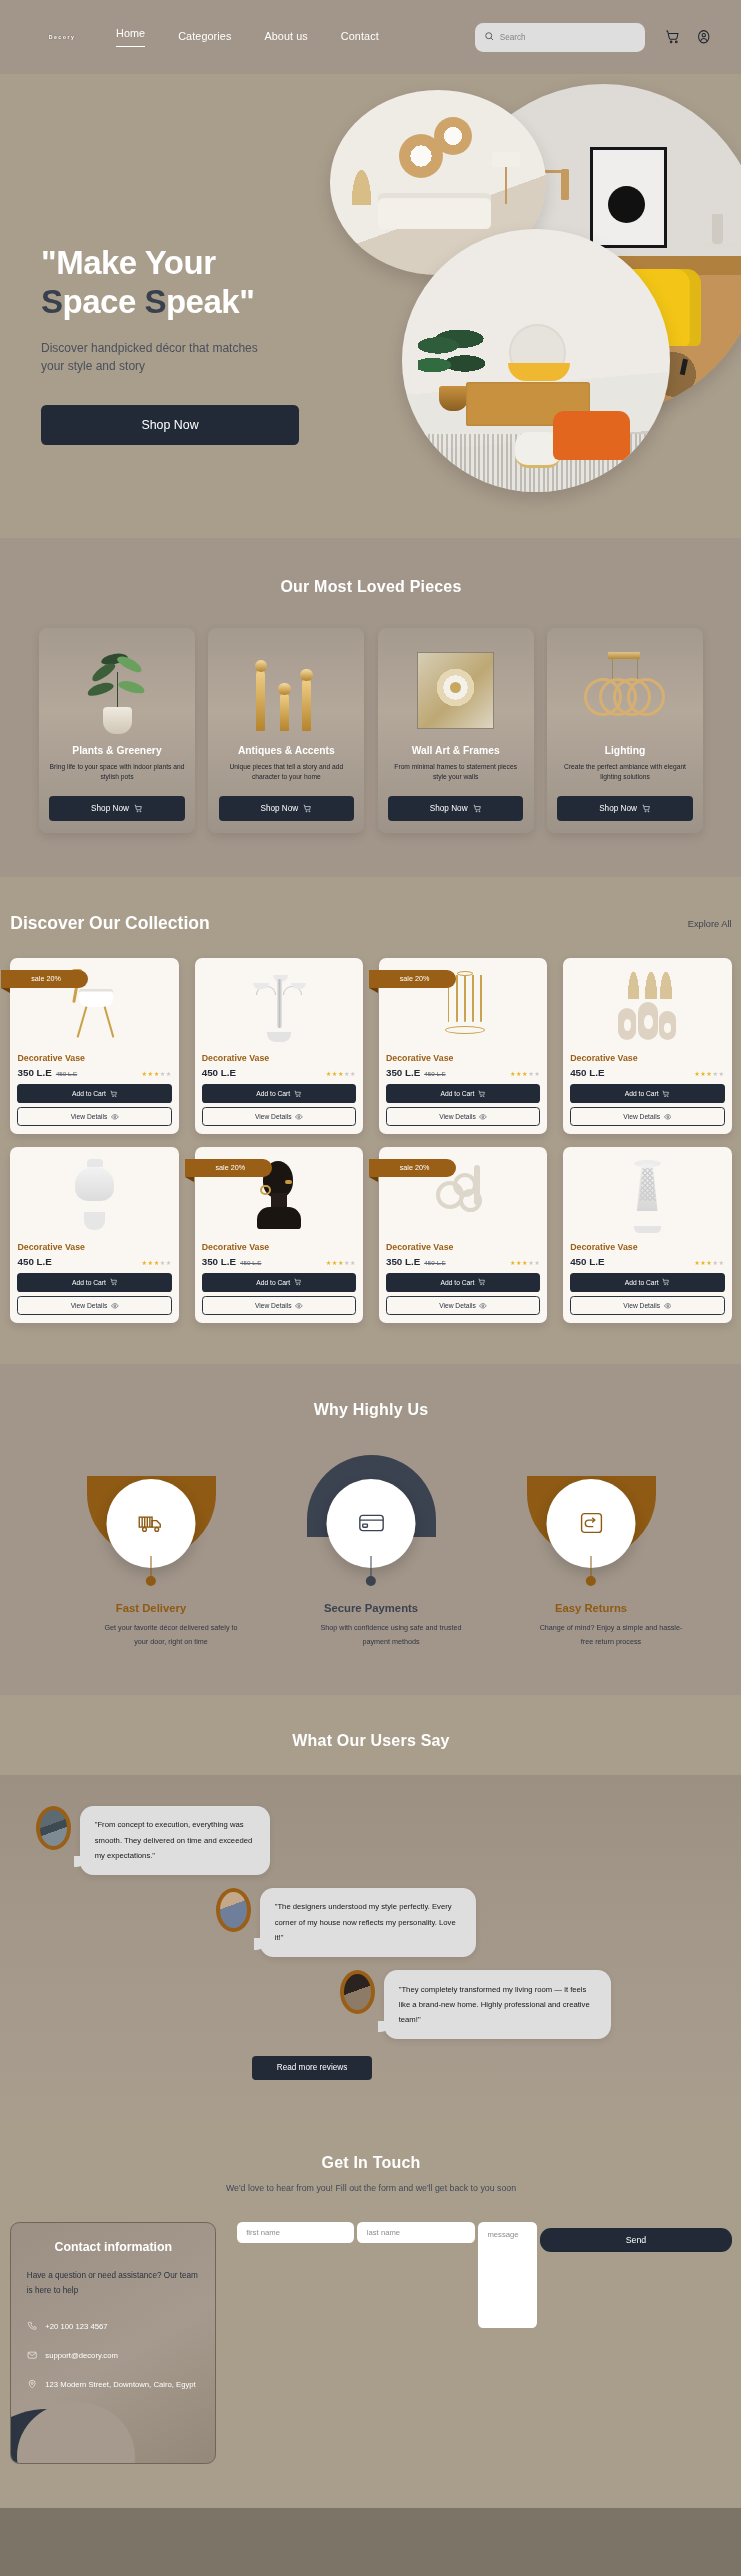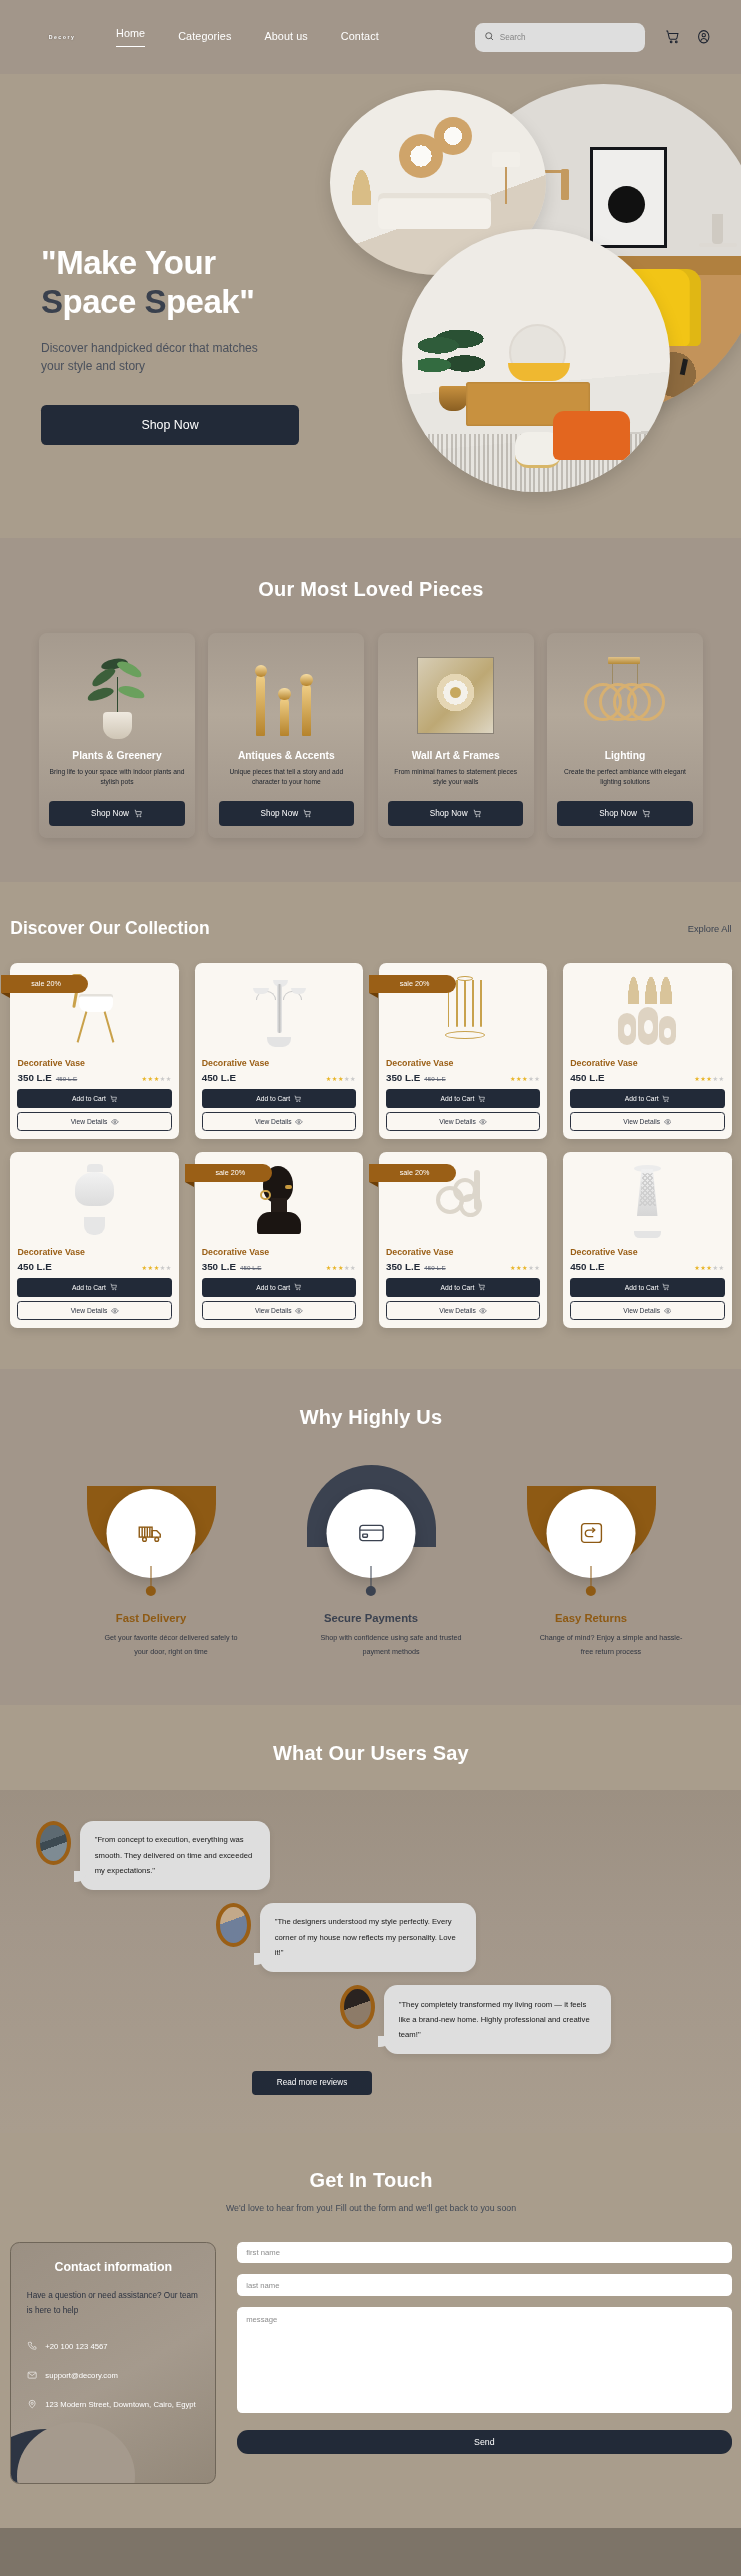--- a/index.html
+++ b/index.html
@@ -192,21 +192,21 @@
   }
   .blob-bottom .rug{
     position:absolute; left:0; bottom:0; width:100%; height: 22%;
     background: repeating-linear-gradient(90deg,#e9e7e2 0 2.6px,#bdb9b2 2.6px 4.6px);
     opacity:.9;
   }
 
   
   .section { padding: 0 31px; }
   .section-title {
-    text-align: center; color: #ffffff; font-size: 20px; font-weight: 600;
+    text-align: center; color: #ffffff; font-size: 16px; font-weight: 600;
     letter-spacing: 0.2px;
   }
 
   
   .categories-band { background: #a2968a; padding: 40px 0 44px; }
   .cat-grid {
     display: grid; grid-template-columns: repeat(4, 1fr); gap: 13.4px;
     margin-top: 32px; padding: 0 39px;
   }
   .cat-card {
@@ -477,21 +477,21 @@
   .contact-line { display: flex; align-items: flex-start; gap: 8.2px; margin-bottom: 16.5px; }
   .contact-line span { color: #fff; font-size: 7.7px; line-height: 1.6; }
   .contact-deco {
     position: absolute; left: -31px; bottom: -49px; width: 134px; height: 103px;
     border-radius: 50%; background: #2d3543;
   }
   .contact-deco:after {
     content: ""; position: absolute; left: 37px; top: -7.2px; width: 118px; height: 108px;
     border-radius: 50%; background: #a59a8d;
   }
-  .form-col { display: flex; flex-direction: column; gap: 11px; }
+  .form-col { display: flex; flex-direction: row; gap: 3px; }
   .field {
     height: 21.6px; border: 0; border-radius: 5.2px; background: #ffffff;
     padding: 0 9.3px; font-family: inherit; font-size: 7.7px; color: #2b3240; outline: none;
   }
   .field::placeholder { color: #8d8d8d; }
   textarea.field { height: 106px; padding-top: 7.2px; resize: none; line-height: 1.5; }
   .send-btn { height: 24px; width: 100%; font-size: 8.8px; border-radius: 11px; margin-top: 6.2px; }
 
   
   .footer { background: #7d7468; padding: 28px 31px 20.6px; position: relative; }

